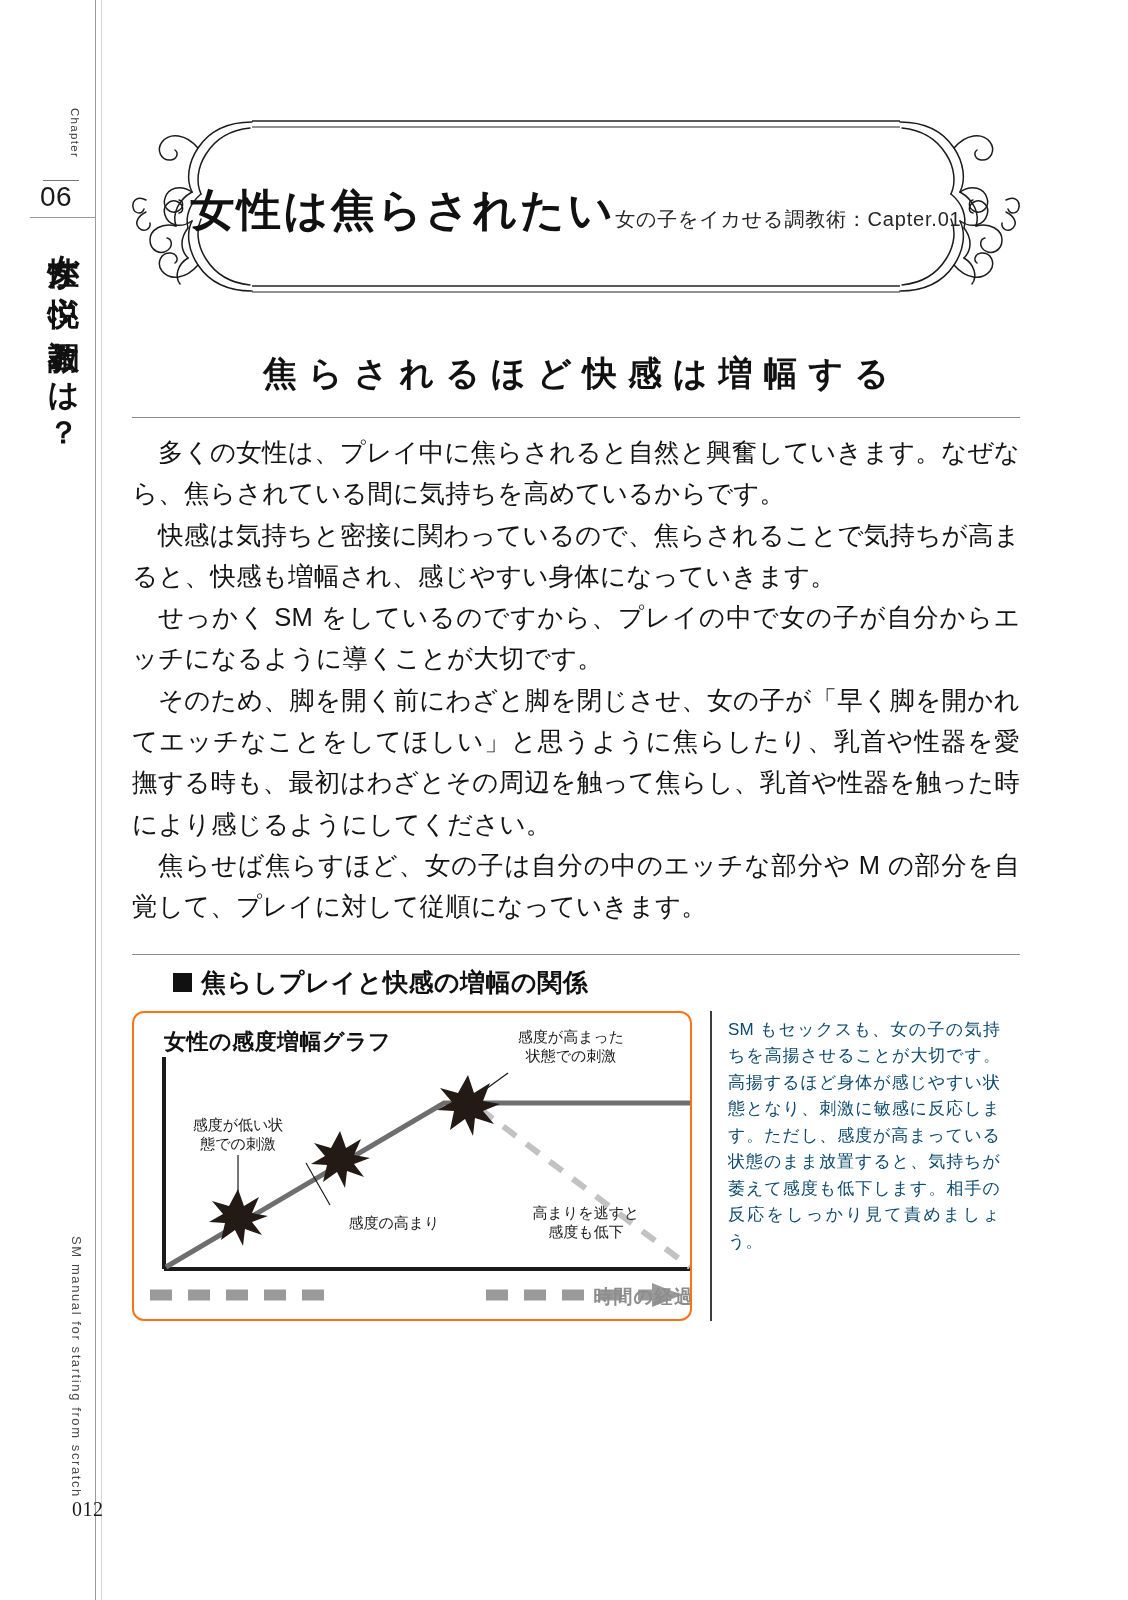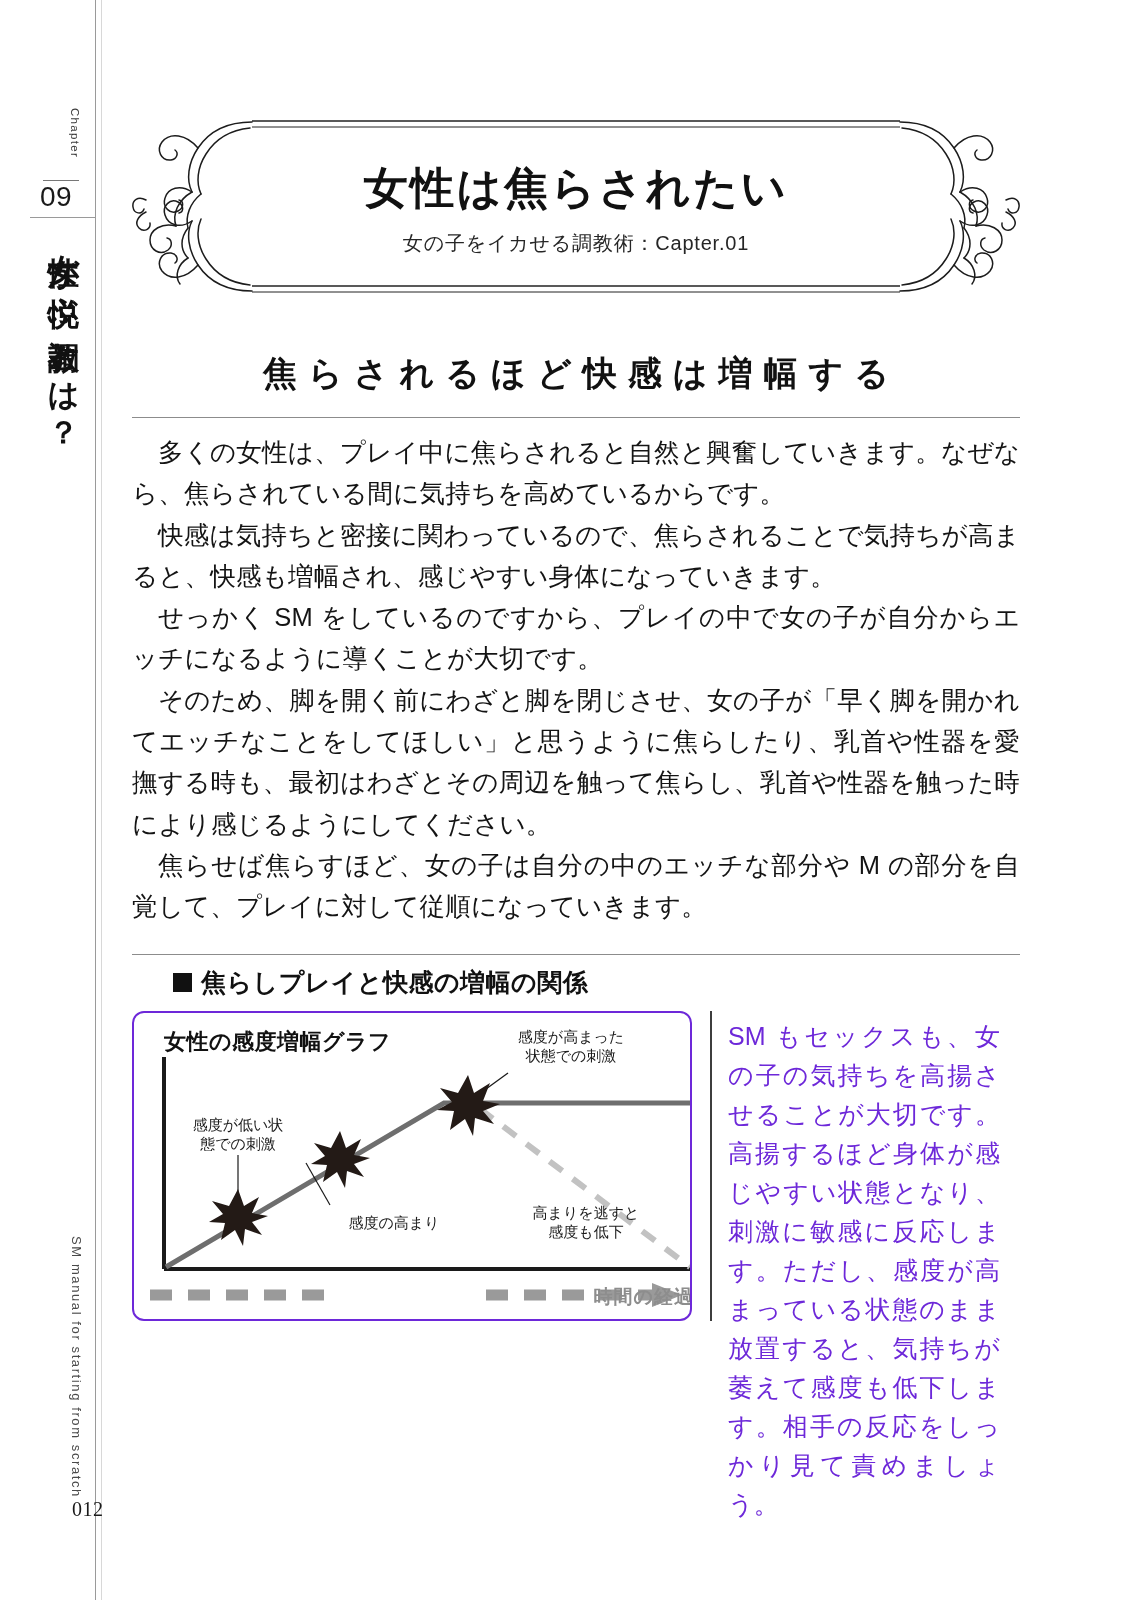--- a/index.html
+++ b/index.html
@@ -131,21 +131,21 @@
   .title-frame {
     position: relative;
     margin-top: 104px;
     height: 205px;
     width: 888px;
   }
   .title-frame svg { position: absolute; left: 0; top: 0; }
   .title-text-wrap {
     position: absolute;
     left: 0; top: 0; width: 888px; height: 205px;
-    display: flex; flex-direction: column;
+    display: flex; flex-direction: row;
     align-items: center; justify-content: center;
     padding-top: 8px;
   }
   .main-title {
     font-size: 44px;
     font-weight: 700;
     letter-spacing: 2.5px;
     color: #111;
     line-height: 1.1;
   }
@@ -212,21 +212,21 @@
 
   .figure-row {
     margin-top: 12px;
     display: flex;
     gap: 18px;
   }
 
   .chart-box {
     width: 560px;
     height: 310px;
-    border: 2px solid #6d28d9;
+    border: 2px solid #f97316;
     border-radius: 12px;
     position: relative;
     background: #fff;
     overflow: hidden;
   }
   .chart-title {
     position: absolute;
     left: 30px; top: 14px;
     font-size: 22px;
     font-weight: 700;
@@ -257,39 +257,39 @@
     letter-spacing: 1px;
   }
 
   .note-box {
     width: 290px;
     height: 310px;
     border-left: 2px solid #3d3d3d;
     padding: 6px 0 0 16px;
   }
   .note-box p {
-    font-size: 25px;
+    font-size: 17px;
     line-height: 1.56;
     letter-spacing: 0.1px;
-    color: #6d28d9;
+    color: #0c4a6e;
     text-align: justify;
   }
 </style>
 </head>
 <body>
 
 <div class="page-rule-outer"></div>
 <div class="page-rule-inner"></div>
 
 <div class="sidebar">
 
   <div class="chapter-block">
     <span class="chapter-word">Chapter</span>
     <span class="chapter-num-rule"></span>
-    <span class="chapter-num">09</span>
+    <span class="chapter-num">06</span>
   </div>
 
   <div class="sidebar-title">女性が悦ぶ調教とは？</div>
 
   <div class="sidebar-footer">SM manual for starting from scratch</div>
 </div>
 
 <div class="page-number">012</div>
 
 <div class="content">

